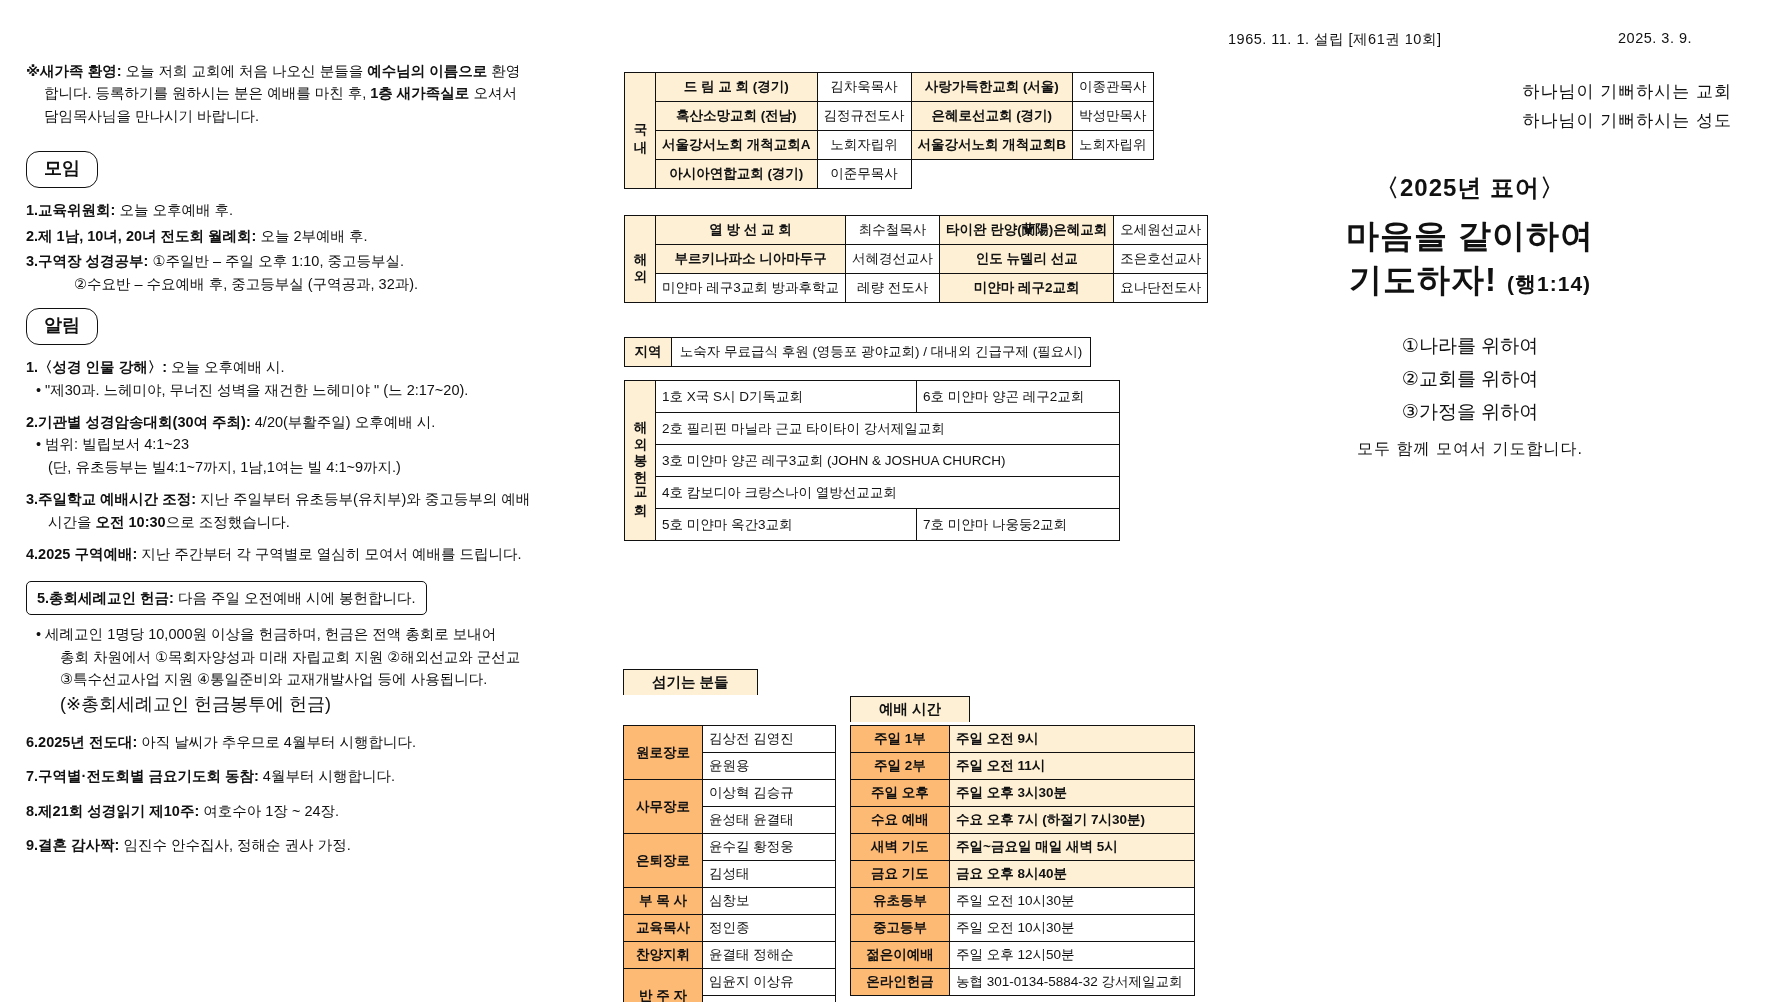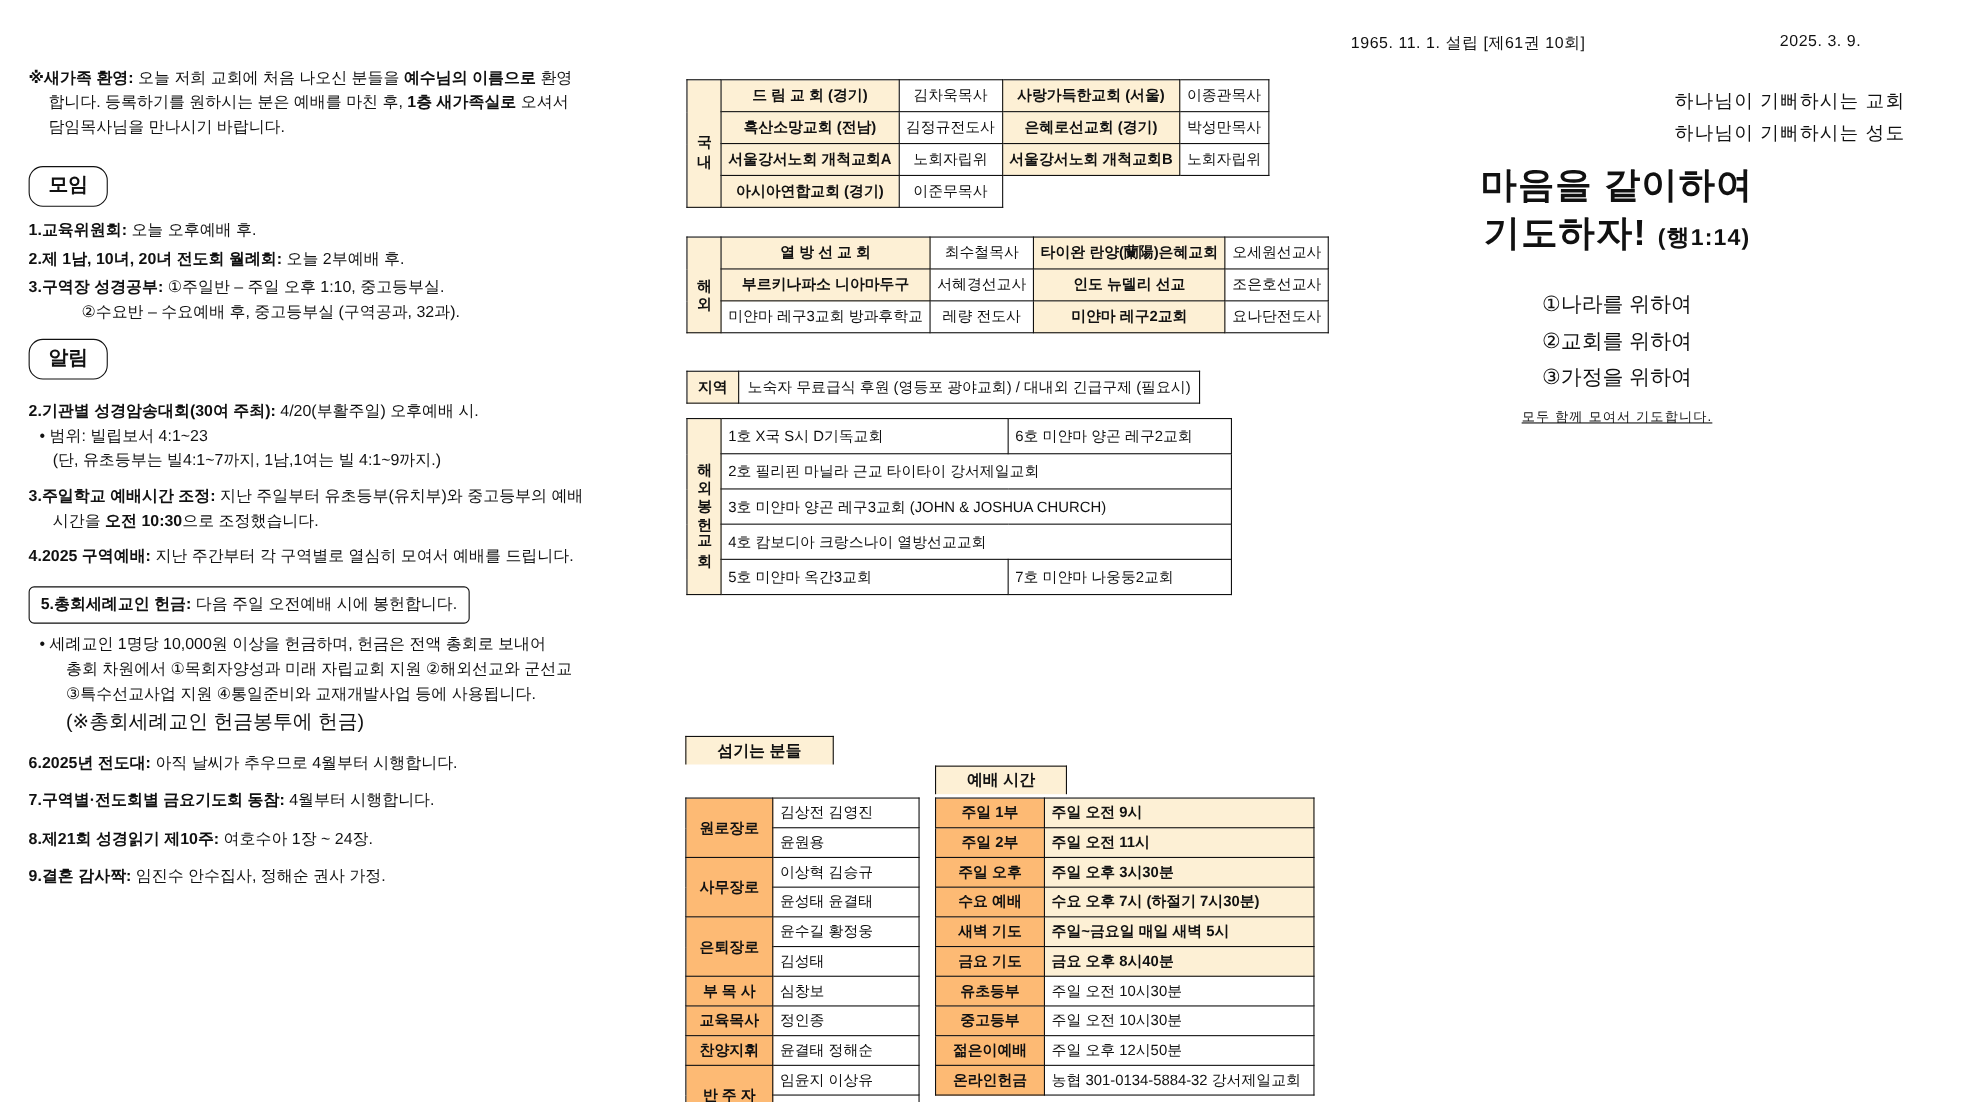--- a/index.html
+++ b/index.html
@@ -70,21 +70,21 @@
   #tab-worship{left:850px;top:696px;}
   .lbl{background:#fdba74;font-weight:bold;}
 
   
   .colR{position:absolute;left:1190px;top:78px;width:560px;text-align:center;}
   .r-sub{font-size:17px;letter-spacing:1px;line-height:1.7;text-align:right;padding-right:18px;}
   .r-year{font-size:24px;font-weight:bold;margin-top:36px;letter-spacing:1px;}
   .r-motto{font-size:33px;font-weight:bold;line-height:1.35;margin-top:10px;letter-spacing:1px;}
   .r-motto .ref{font-size:21px;}
   .r-list{font-size:19px;line-height:1.75;margin-top:26px;}
-  .r-foot{font-size:12px;margin-top:10px;letter-spacing:1px;text-decoration:underline;}
+  .r-foot{font-size:16px;margin-top:10px;letter-spacing:1px;}
 </style>
 </head>
 <body>
 
 <div class="page">
 
   <div class="hdr-left">1965. 11. 1. 설립 [제61권 10회]</div>
   <div class="hdr-right">2025. 3. 9.</div>
 
   <div class="colL">
@@ -113,20 +113,25 @@
       <span>오늘 2부예배 후.</span>
     </div>
     <div class="li">
       <span class="num">3.</span><b>구역장 성경공부:</b>
       <span>①주일반 – 주일 오후 1:10, 중고등부실.</span>
       <span class="sub2">②수요반 – 수요예배 후, 중고등부실 (구역공과, 32과).</span>
     </div>
 
     <div class="pill">알림</div>
 
+    <div class="li">
+      <span class="num">1.</span><b>〈성경 인물 강해〉:</b>
+      <span>오늘 오후예배 시.</span>
+      <span class="bullet">"제30과. 느헤미야, 무너진 성벽을 재건한 느헤미야 " (느 2:17~20).</span>
+    </div>
 
     <div class="li" style="margin-top:10px;">
       <span class="num">2.</span><b>기관별 성경암송대회(30여 주최):</b>
       <span>4/20(부활주일) 오후예배 시.</span>
       <span class="bullet">범위: 빌립보서 4:1~23</span>
       <span class="sub">(단, 유초등부는 빌4:1~7까지, 1남,1여는 빌 4:1~9까지.)</span>
     </div>
 
     <div class="li" style="margin-top:10px;">
       <span class="num">3.</span><b>주일학교 예배시간 조정:</b>
@@ -346,20 +351,21 @@
     <tr>
       <td class="lbl">온라인헌금</td>
       <td class="lft">농협 301-0134-5884-32  강서제일교회</td>
     </tr>
   </tbody>
     </table>
 
   <div class="colR">
     <div class="r-sub">하나님이 기뻐하시는 교회</div>
     <div class="r-sub">하나님이 기뻐하시는 성도</div>
+    <div class="r-year">〈2025년 표어〉</div>
     <div class="r-motto">
       <div>마음을 같이하여</div>
       <div>
         <span>기도하자!</span>
         <span class="ref">(행1:14)</span>
       </div>
     </div>
     <div class="r-list">
       <div>①나라를 위하여</div>
       <div>②교회를 위하여</div>

